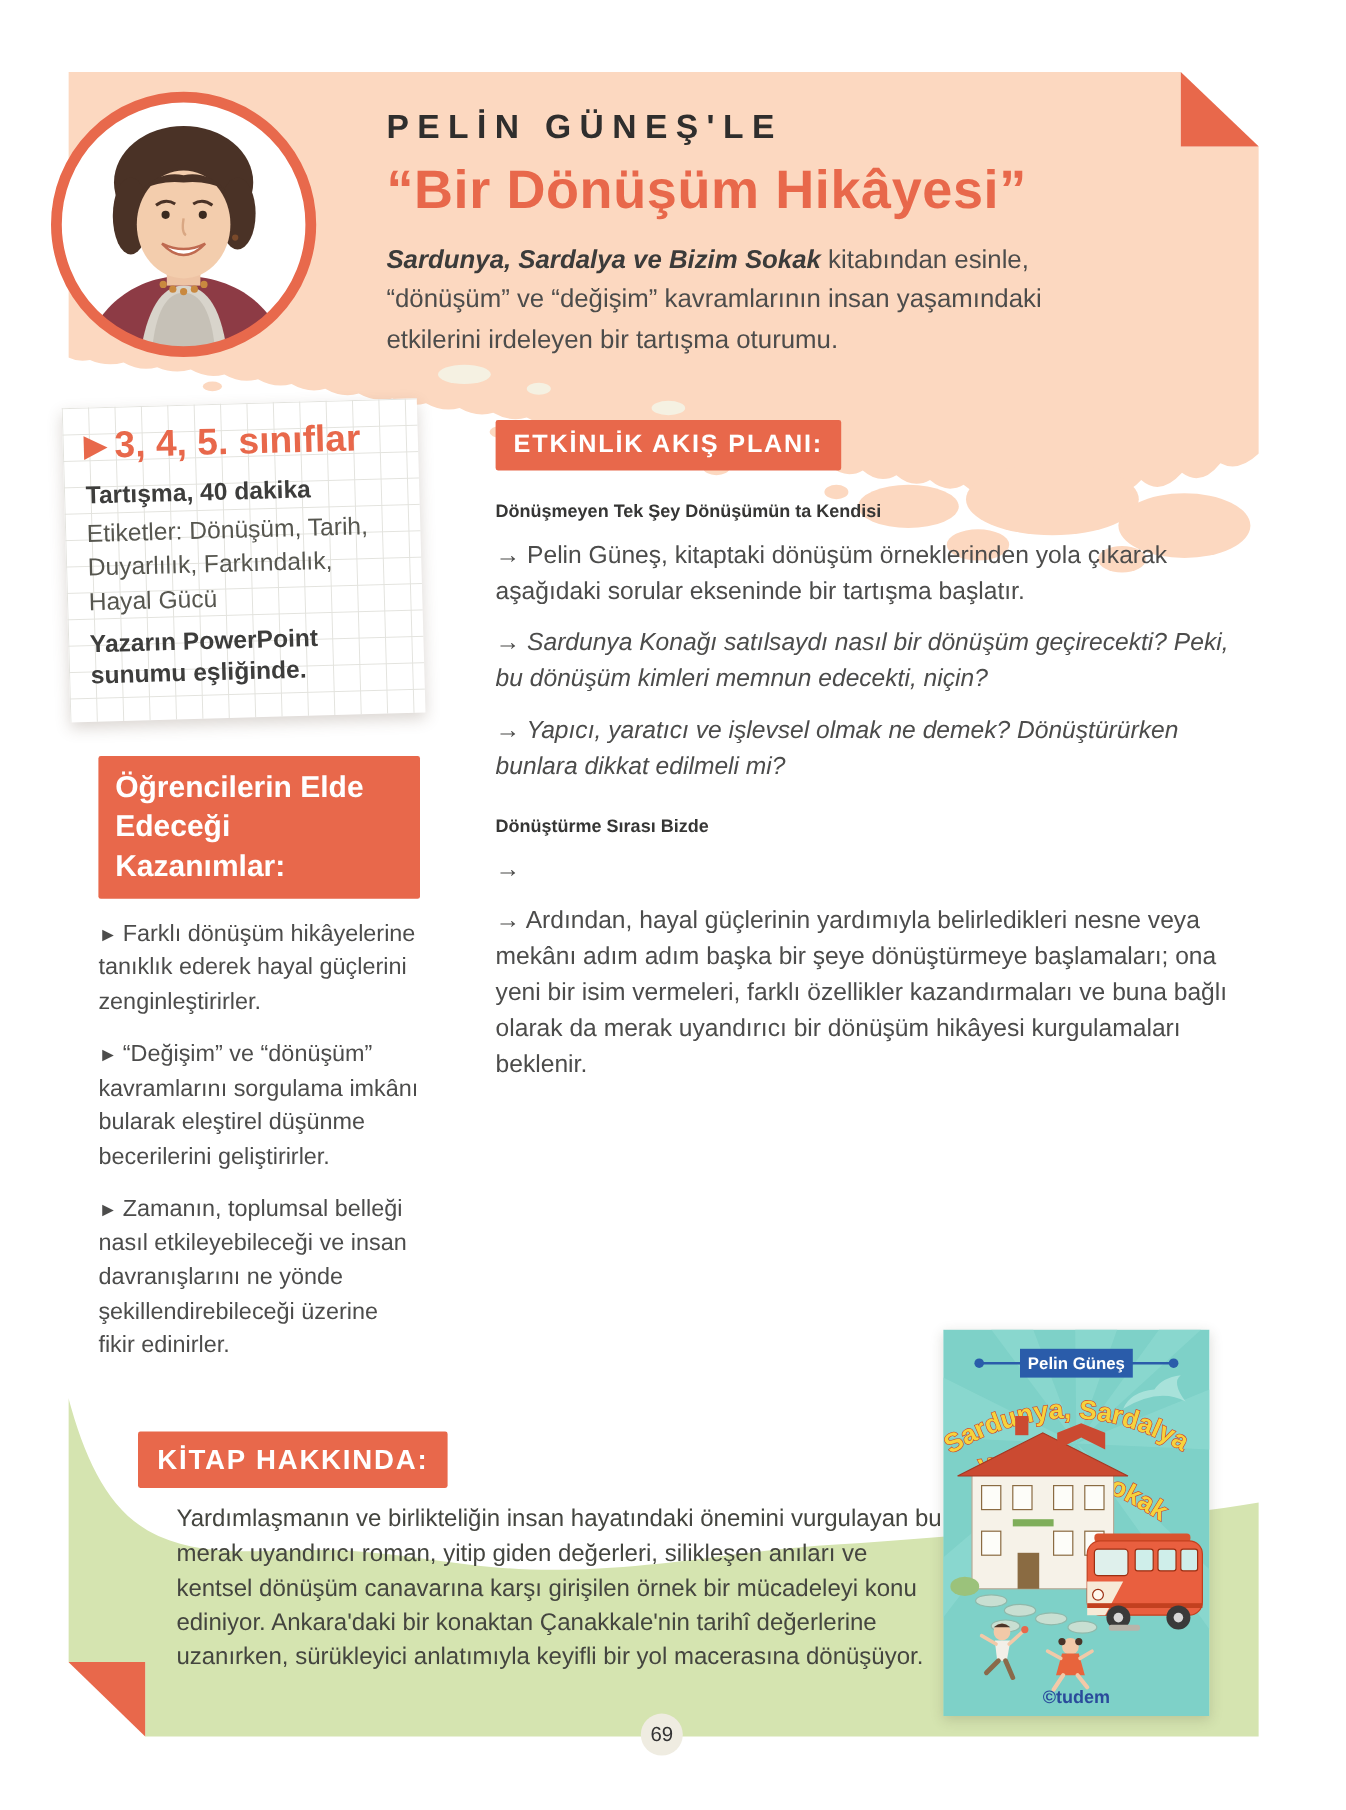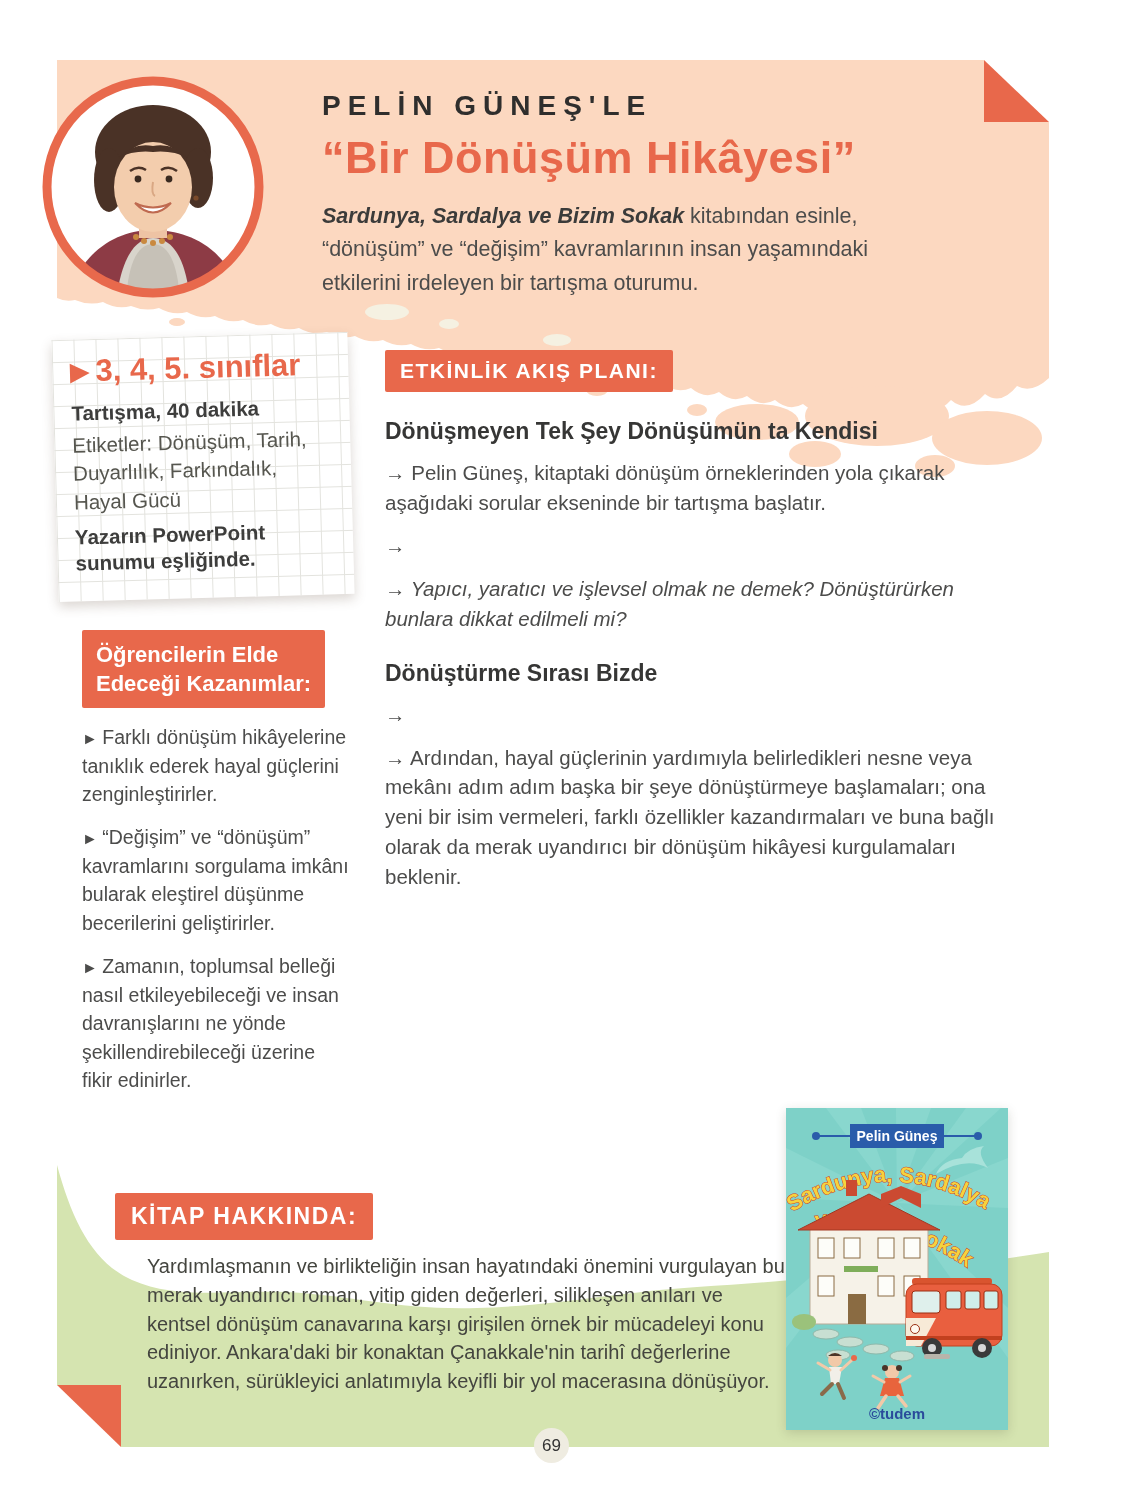--- a/index.html
+++ b/index.html
@@ -21,26 +21,26 @@
         background-size:22px 22px;padding:14px 18px;box-sizing:border-box;}
   .grades{color:#e8684b;font-size:31px;font-weight:bold;}
   .grades::before{content:"▶ ";font-size:24px;vertical-align:2px;}
   .card .b1{font-size:20.5px;font-weight:bold;color:#3d3d3c;margin-top:12px;}
   .card .tags{font-size:20.5px;color:#56564f;margin-top:6px;line-height:1.38;}
   .card .note{font-size:20.5px;font-weight:bold;color:#3d3d3c;margin-top:8px;line-height:1.3;}
 
   
   .lbl{display:inline-block;background:#e8684b;color:#fff;font-weight:bold;border-radius:2px;}
   .plan-lbl{font-size:21px;letter-spacing:1.5px;padding:9px 15px;}
-  .gains-lbl{font-size:22px;line-height:1.32;padding:10px 14px;}
+  .gains-lbl{font-size:25px;line-height:1.32;padding:10px 14px;}
   .about-lbl{font-size:23px;letter-spacing:1.5px;padding:10px 16px;}
 
   
-  .plan{left:385px;top:350px;width:614px;}
-  .plan h3{font-size:23px;color:#363635;margin:26px 0 4px 0;font-weight:bold;}
+  .plan{left:413px;top:350px;width:614px;}
+  .plan h3{font-size:15px;color:#363635;margin:26px 0 4px 0;font-weight:bold;}
   .bullet{font-size:20.5px;line-height:1.46;margin-top:13px;color:#4c4c4b;}
   .bullet.it{font-style:italic;}
   .bullet .mk::before{content:"→ ";}
 
   
   .gains{left:82px;top:630px;width:268px;}
   .gain{font-size:19.5px;line-height:1.46;margin-top:15px;color:#4c4c4b;}
   .gain .mk::before{content:"► ";font-size:16px;}
   .gains-list{margin-top:8px;}
 
@@ -142,21 +142,21 @@
     <div class="b1">Tartışma, 40 dakika</div>
     <div class="tags">Etiketler: Dönüşüm, Tarih, Duyarlılık, Farkındalık, Hayal Gücü</div>
     <div class="note">Yazarın PowerPoint sunumu eşliğinde.</div>
   </div>
 
   <div class="abs plan">
     <span class="lbl plan-lbl">ETKİNLİK AKIŞ PLANI:</span>
 
     <h3>Dönüşmeyen Tek Şey Dönüşümün ta Kendisi</h3>
     <div class="bullet"><span class="mk"></span><span>Pelin Güneş, kitaptaki dönüşüm örneklerinden yola çıkarak aşağıdaki sorular ekseninde bir tartışma başlatır.</span></div>
-    <div class="bullet it"><span class="mk"></span></div>
+    <div class="bullet it"><span class="mk"></span><span>Sardunya Konağı satılsaydı nasıl bir dönüşüm geçirecekti? Peki, bu dönüşüm kimleri memnun edecekti, niçin?</span></div>
     <div class="bullet it"><span class="mk"></span><span>Yapıcı, yaratıcı ve işlevsel olmak ne demek? Dönüştürürken bunlara dikkat edilmeli mi?</span></div>
 
     <h3>Dönüştürme Sırası Bizde</h3>
     <div class="bullet"><span class="mk"></span></div>
     <div class="bullet"><span class="mk"></span><span>Ardından, hayal güçlerinin yardımıyla belirledikleri nesne veya mekânı adım adım başka bir şeye dönüştürmeye başlamaları; ona yeni bir isim vermeleri, farklı özellikler kazandırmaları ve buna bağlı olarak da merak uyandırıcı bir dönüşüm hikâyesi kurgulamaları beklenir.</span></div>
   </div>
 
   <div class="abs gains">
     <span class="lbl gains-lbl">
       <span>Öğrencilerin Elde</span><br>

